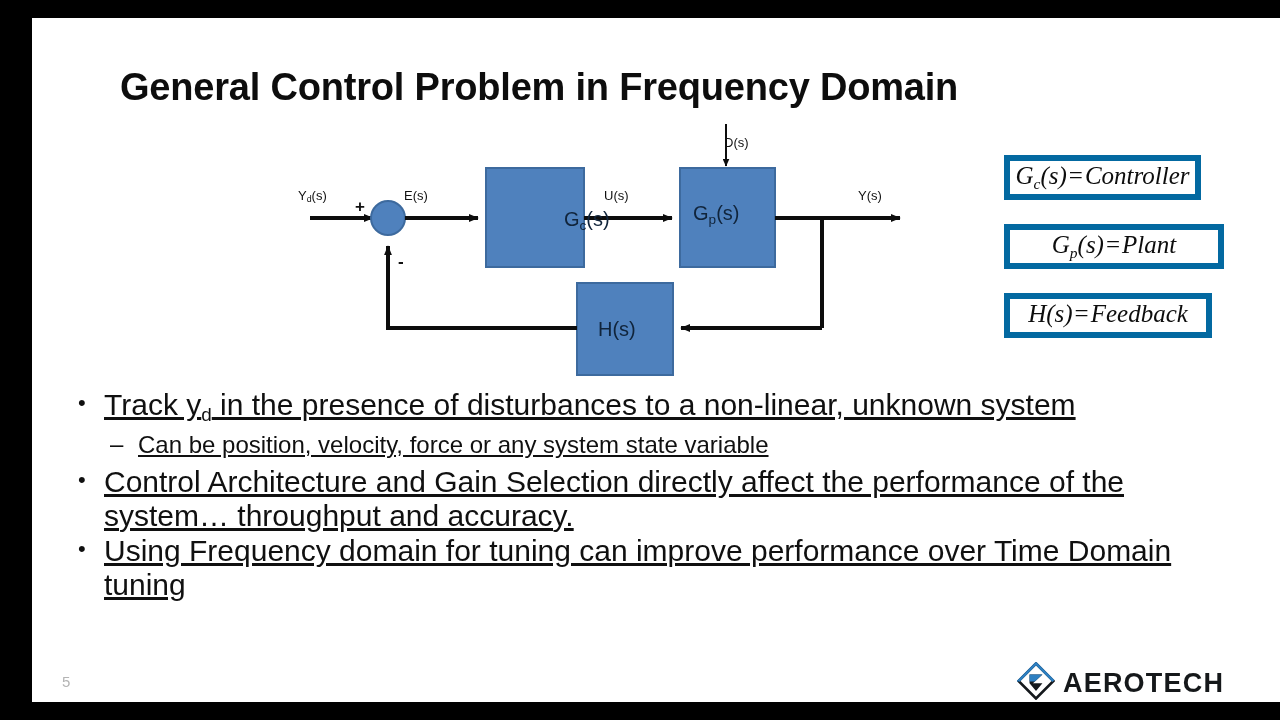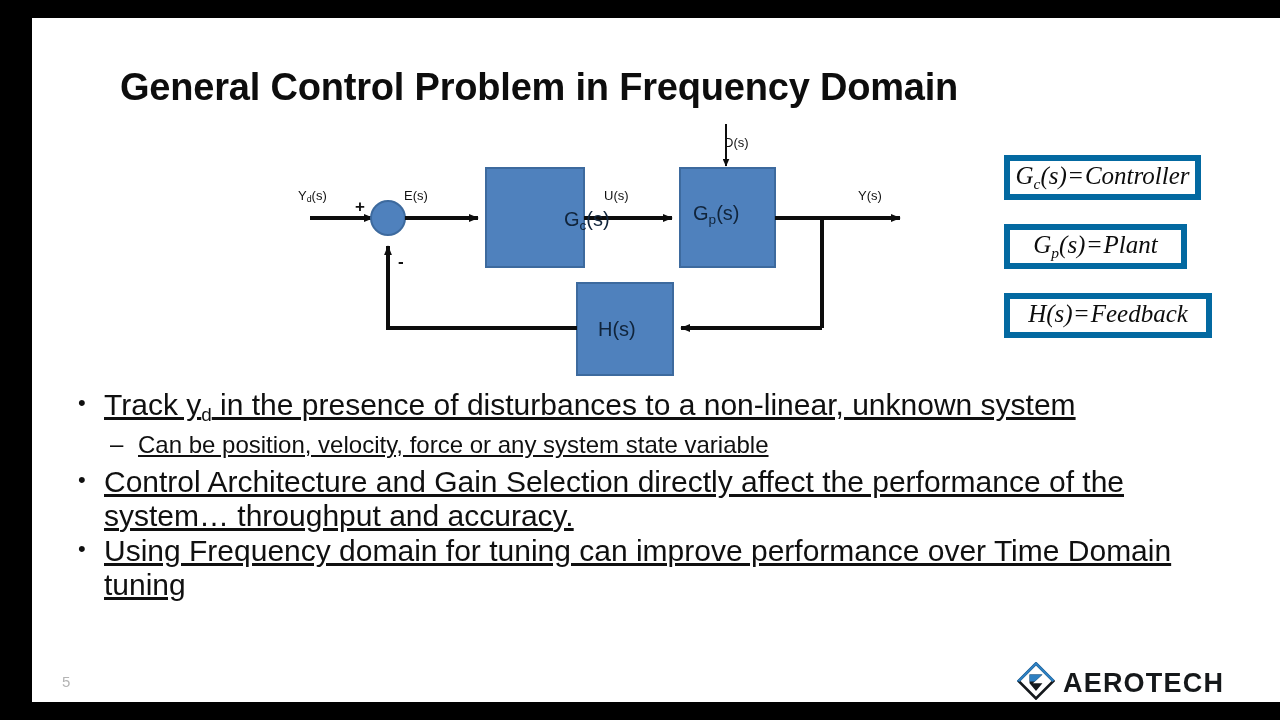--- a/index.html
+++ b/index.html
@@ -239,21 +239,21 @@
 
       <div class="dg-label dg-sig" style="left:826px; top:170px;">Y(s)</div>
 
       <div class="dg-label dg-blocklabel" style="left:566px; top:300px;">H(s)</div>
     </div>
 
     <div class="legend-box" style="left:972px; top:137px; width:197px; height:45px;">
       <span class="legend-eq"><span>G</span><span class="esub">c</span><span>(s)</span><span class="eq-op">=</span><span>Controller</span></span>
     </div>
 
-    <div class="legend-box" style="left:972px; top:206px; width:183px; height:45px;">
+    <div class="legend-box" style="left:972px; top:206px; width:220px; height:45px;">
       <span class="legend-eq"><span>G</span><span class="esub">p</span><span>(s)</span><span class="eq-op">=</span><span>Plant</span></span>
     </div>
 
     <div class="legend-box" style="left:972px; top:275px; width:208px; height:45px;">
       <span class="legend-eq"><span>H</span><span class="esub"></span><span>(s)</span><span class="eq-op">=</span><span>Feedback</span></span>
     </div>
 
     <div id="bullets">
 
       <div class="bullet-row b-lvl1">

